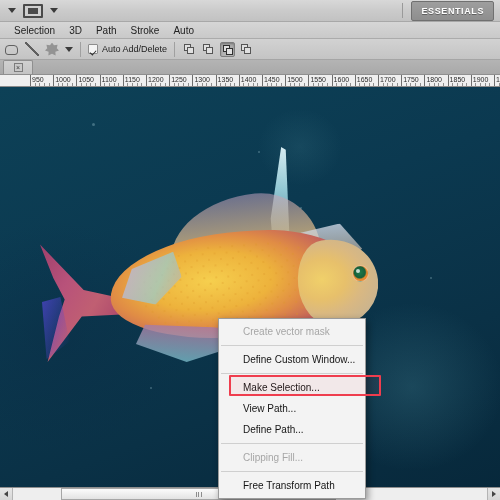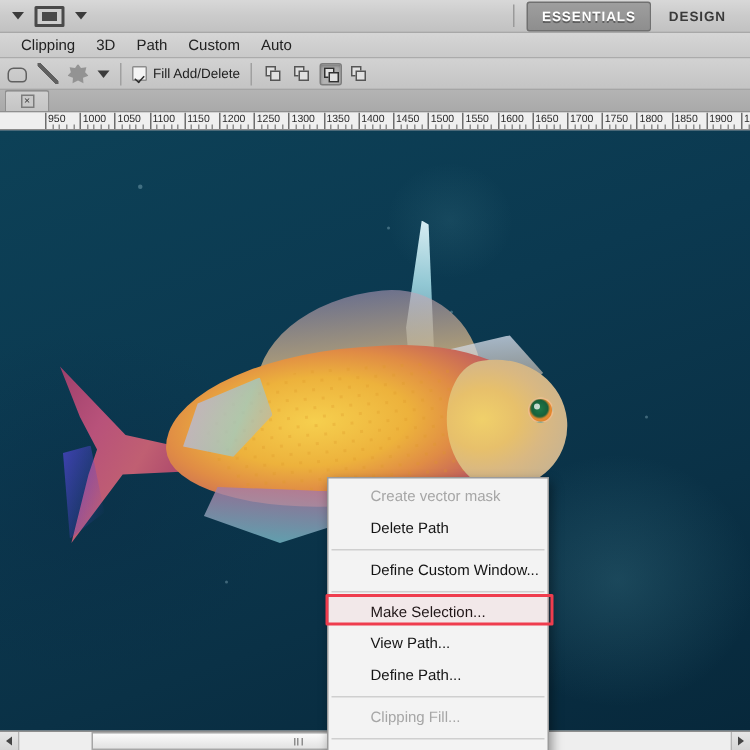--- a/index.html
+++ b/index.html
@@ -235,21 +235,21 @@
   .ctxmenu {
     position: absolute; left: 218px; top: 318px; width: 148px;
     background: #f3f3f3;
     border: 1px solid #9b9b9b;
     box-shadow: 2px 3px 7px rgba(0,0,0,.40);
     padding: 2px 0;
     z-index: 40;
   }
   .ctxitem {
     position: relative; height: 21px; display: flex; align-items: center;
-    padding-left: 28px; font-size: 10px; color: #141414; white-space: nowrap;
+    padding-left: 12px; font-size: 10px; color: #141414; white-space: nowrap; margin-left: 12px;
   }
   .ctxitem.disabled { color: #a6a6a6; }
   .ctxsep { height: 1px; background: #cfcfcf; margin: 3px 2px; }
   .hl-box {
     position: absolute; left: -2px; top: -2px; width: 152px; height: 21px;
     border: 2px solid #ef3d4e; background: rgba(239,61,78,.06);
     pointer-events: none; border-radius: 1px;
   }
 
   
@@ -280,47 +280,46 @@
 
   <div class="appbar">
     <div class="appbar-left">
       <div class="tri-down"></div>
       <div class="screenmode"></div>
       <div class="tri-down"></div>
     </div>
     <div class="appbar-right">
       <div class="vdiv"></div>
       <div class="ws-btn active">ESSENTIALS</div>
-      <div class="ws-btn">DESIGN</div>
     </div>
   </div>
 
   <div class="menubar">
-    <div class="menu-item">Clipping</div>
+    <div class="menu-item">Selection</div>
     <div class="menu-item">3D</div>
     <div class="menu-item">Path</div>
-    <div class="menu-item">Custom</div>
+    <div class="menu-item">Stroke</div>
     <div class="menu-item">Auto</div>
   </div>
 
   <div class="optbar">
     <div class="tool-ico">
         <div class="ico-shape"></div>
       </div>
     <div class="tool-ico">
         <div class="ico-line"></div>
       </div>
     <div class="tool-ico">
         <div class="ico-custom"></div>
       </div>
     <div class="tri-down"></div>
     <div class="opt-sep"></div>
     <div class="chk-wrap">
       <div class="chkbox"></div>
-      <div class="chk-label">Fill Add/Delete</div>
+      <div class="chk-label">Auto Add/Delete</div>
     </div>
     <div class="opt-sep"></div>
     <div class="pathop">
         <div class="po-g po-a"></div>
         <div class="po-g po-b"></div>
       </div>
     <div class="pathop">
         <div class="po-g po-a"></div>
         <div class="po-g po-b"></div>
       </div>
@@ -484,21 +483,20 @@
       <div class="scales"></div>
       <div class="fish-head"></div>
       <div class="pectoral"></div>
       <div class="anal-fin"></div>
       <div class="fish-eye"></div>
     </div>
   </div>
 
   <div class="ctxmenu" id="ctxmenu">
       <div class="ctxitem disabled">Create vector mask</div>
-      <div class="ctxitem">Delete Path</div>
       <div class="ctxsep"></div>
       <div class="ctxitem">Define Custom Window...</div>
       <div class="ctxsep"></div>
       <div class="ctxitem">Make Selection...<div class="hl-box" style="border-color: rgb(239, 61, 78);"></div></div>
       <div class="ctxitem">View Path...</div>
       <div class="ctxitem">Define Path...</div>
       <div class="ctxsep"></div>
       <div class="ctxitem disabled">Clipping Fill...</div>
       <div class="ctxsep"></div>
       <div class="ctxitem">Free Transform Path</div>

